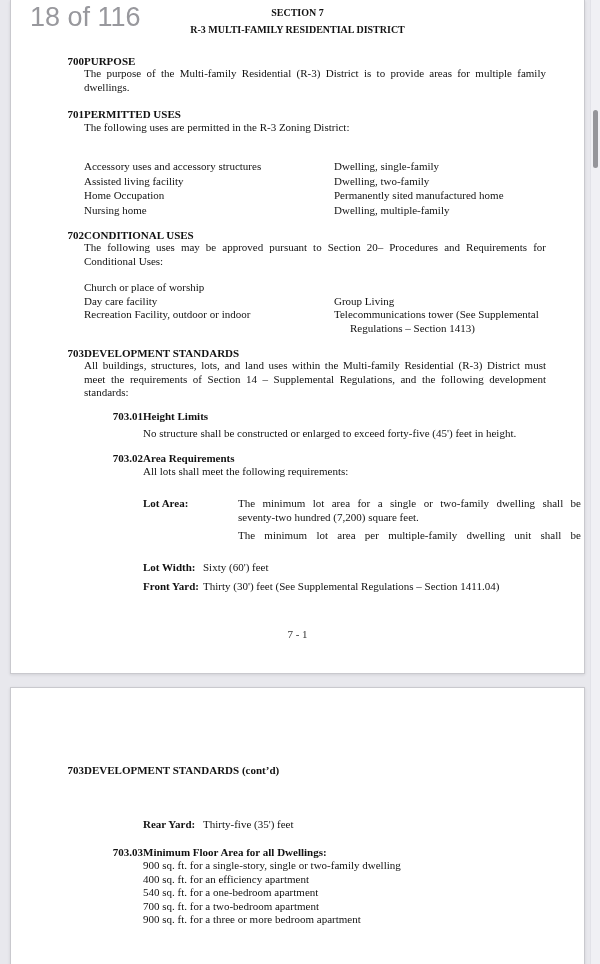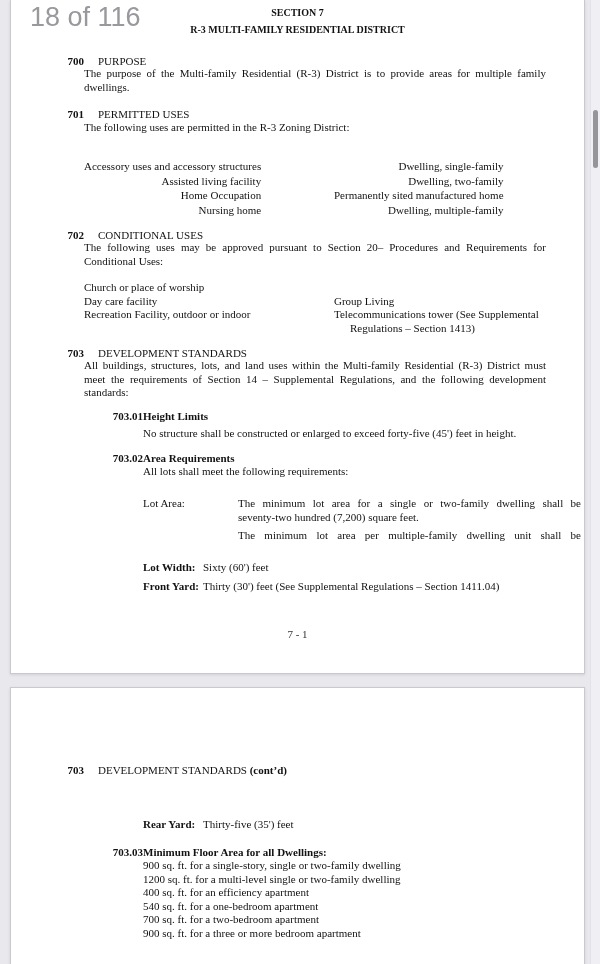--- a/index.html
+++ b/index.html
@@ -13,32 +13,32 @@
     position:absolute;left:10px;width:575px;background:#ffffff;
     border:1px solid #c9c9ce;box-shadow:0 1px 3px rgba(0,0,0,.10);
     box-sizing:border-box;
   }
   #page1{top:0;height:674px;border-top:none;}
   #page2{top:687px;height:660px;}
   .row{position:absolute;left:0;width:573px;text-align:right;}
   .center{text-align:center;font-weight:bold;font-size:10px;}
   .sec{display:flex;padding-left:43px;box-sizing:border-box;}
   .sec .num{flex:0 0 30px;font-weight:bold;}
-  .sec .ttl{font-weight:normal;margin-left:14px;}
+  .sec .ttl{font-weight:bold;}
   .sec .suffix{font-weight:bold;}
   .subsec{display:flex;padding-left:73px;box-sizing:border-box;}
   .subsec .num{flex:0 0 59px;font-weight:bold;}
   .subsec .ttl{font-weight:bold;}
   .para{position:absolute;left:73px;width:462px;}
   .subpara{position:absolute;left:132px;width:403px;}
   .valpara{position:absolute;left:192px;width:343px;margin-left:35px;}
   .jl{text-align:justify;text-align-last:justify;}
   .lv{position:absolute;left:132px;width:441px;}
   .lv .lbl{display:inline-block;width:60px;font-weight:bold;white-space:nowrap;}
-  .col{position:absolute;line-height:14.5px;text-align:right;}
+  .col{position:absolute;line-height:14.5px;}
   .col2{position:absolute;line-height:13.5px;}
   .listcol div{white-space:nowrap;}
   .items{position:absolute;left:132px;width:430px;line-height:13.5px;}
   .folio{position:absolute;left:0;width:573px;text-align:center;color:#333;}
   #page-indicator{
     position:absolute;top:2px;left:30px;z-index:5;
     font-family:"Liberation Sans","DejaVu Sans",sans-serif;
     font-size:27px;line-height:30px;color:#98989d;font-weight:400;
   }
   #scrollbar-track{
@@ -123,21 +123,21 @@
     <span class="ttl">Height Limits</span>
   </div>
   <div class="subpara" style="top:427px">No structure shall be constructed or enlarged to exceed forty-five (45') feet in height.</div>
 
   <div class="row subsec" style="top:452px">
     <span class="num">703.02</span>
     <span class="ttl">Area Requirements</span>
   </div>
   <div class="subpara" style="top:465px">All lots shall meet the following requirements:</div>
 
-  <div style="position:absolute;left:132px;top:497px;font-weight:normal;white-space:nowrap">Lot Area:</div>
+  <div style="position:absolute;left:132px;top:497px;font-weight:bold;white-space:nowrap">Lot Area:</div>
   <div class="valpara" style="top:497px">
     <div class="jl">The minimum lot area for a single or two-family dwelling shall be</div>
     <div>seventy-two hundred (7,200) square feet.</div>
   </div>
   <div class="valpara" style="top:529px">
     <div class="jl">The minimum lot area per multiple-family dwelling unit shall be</div>
   </div>
 
   <div class="lv" style="top:561px">
     <span class="lbl">Lot Width:</span><span>Sixty (60') feet</span>
@@ -159,21 +159,20 @@
   <div class="lv" style="top:130px">
     <span class="lbl">Rear Yard:</span><span>Thirty-five (35') feet</span>
   </div>
 
   <div class="row subsec" style="top:158px">
     <span class="num">703.03</span>
     <span class="ttl">Minimum Floor Area for all Dwellings:</span>
   </div>
   <div class="items" style="top:171px">
     <div>900 sq. ft. for a single-story, single or two-family dwelling</div>
-    <div>1200 sq. ft. for a multi-level single or two-family dwelling</div>
     <div>400 sq. ft. for an efficiency apartment</div>
     <div>540 sq. ft. for a one-bedroom apartment</div>
     <div>700 sq. ft. for a two-bedroom apartment</div>
     <div>900 sq. ft. for a three or more bedroom apartment</div>
   </div>
 </div>
 
 <div id="scrollbar-track"></div>
 <div id="scrollbar-thumb"></div>
 

